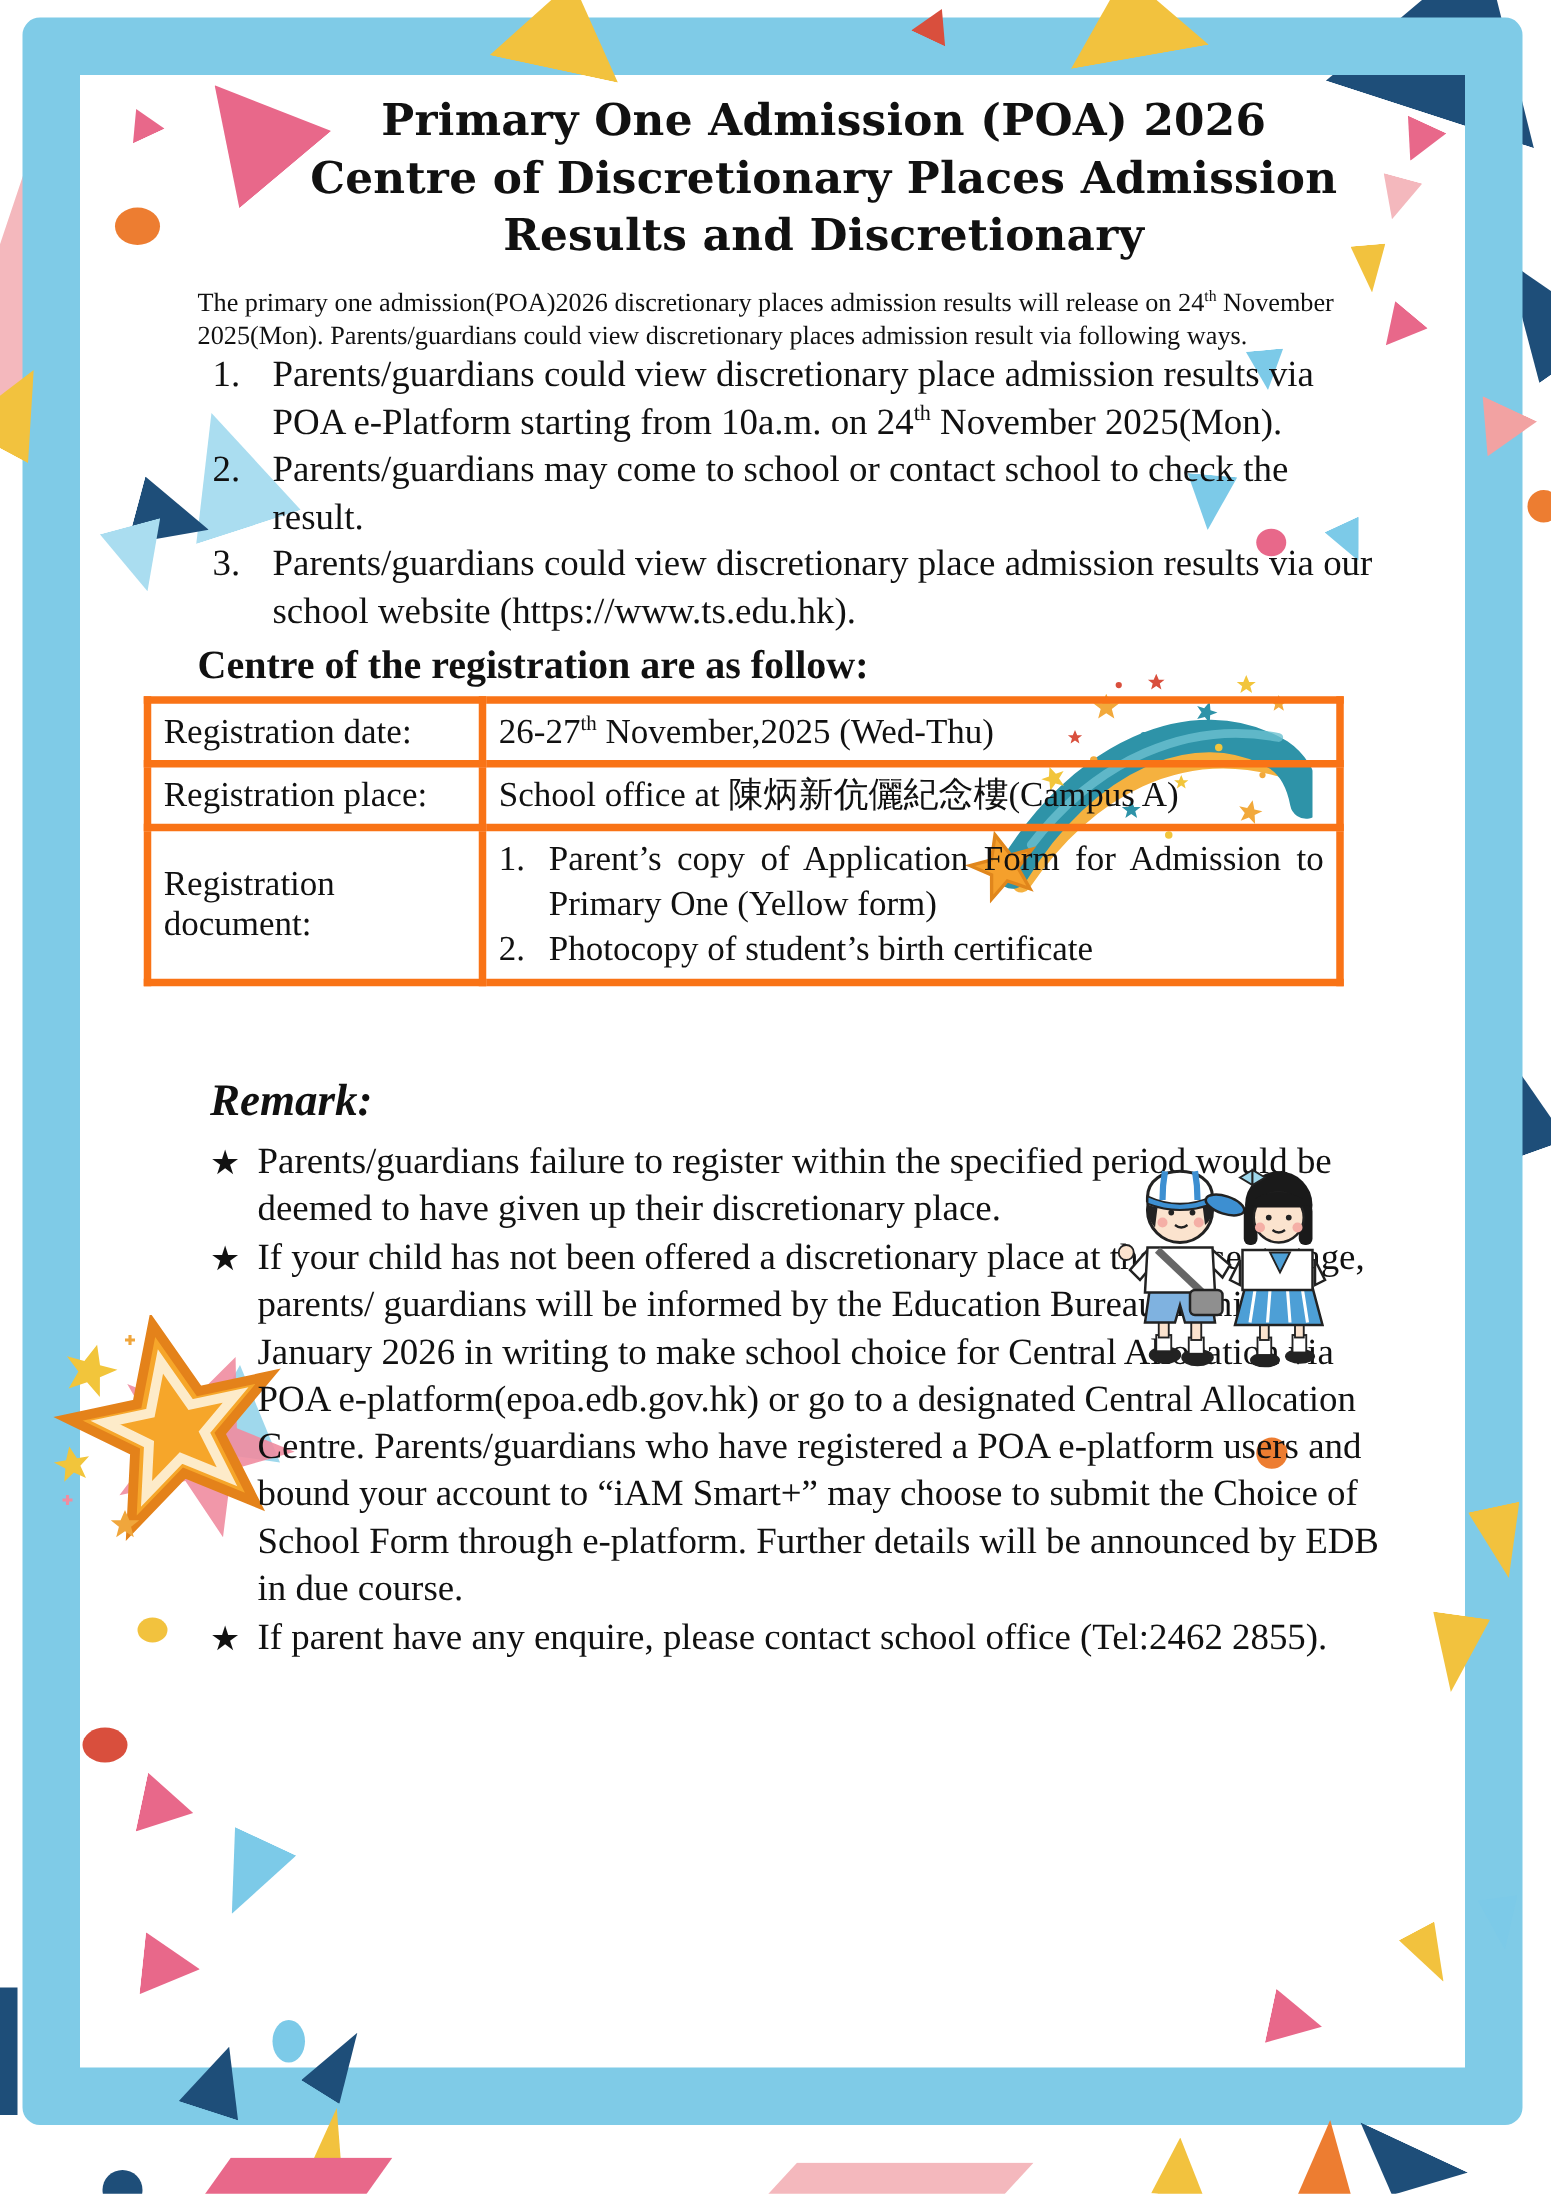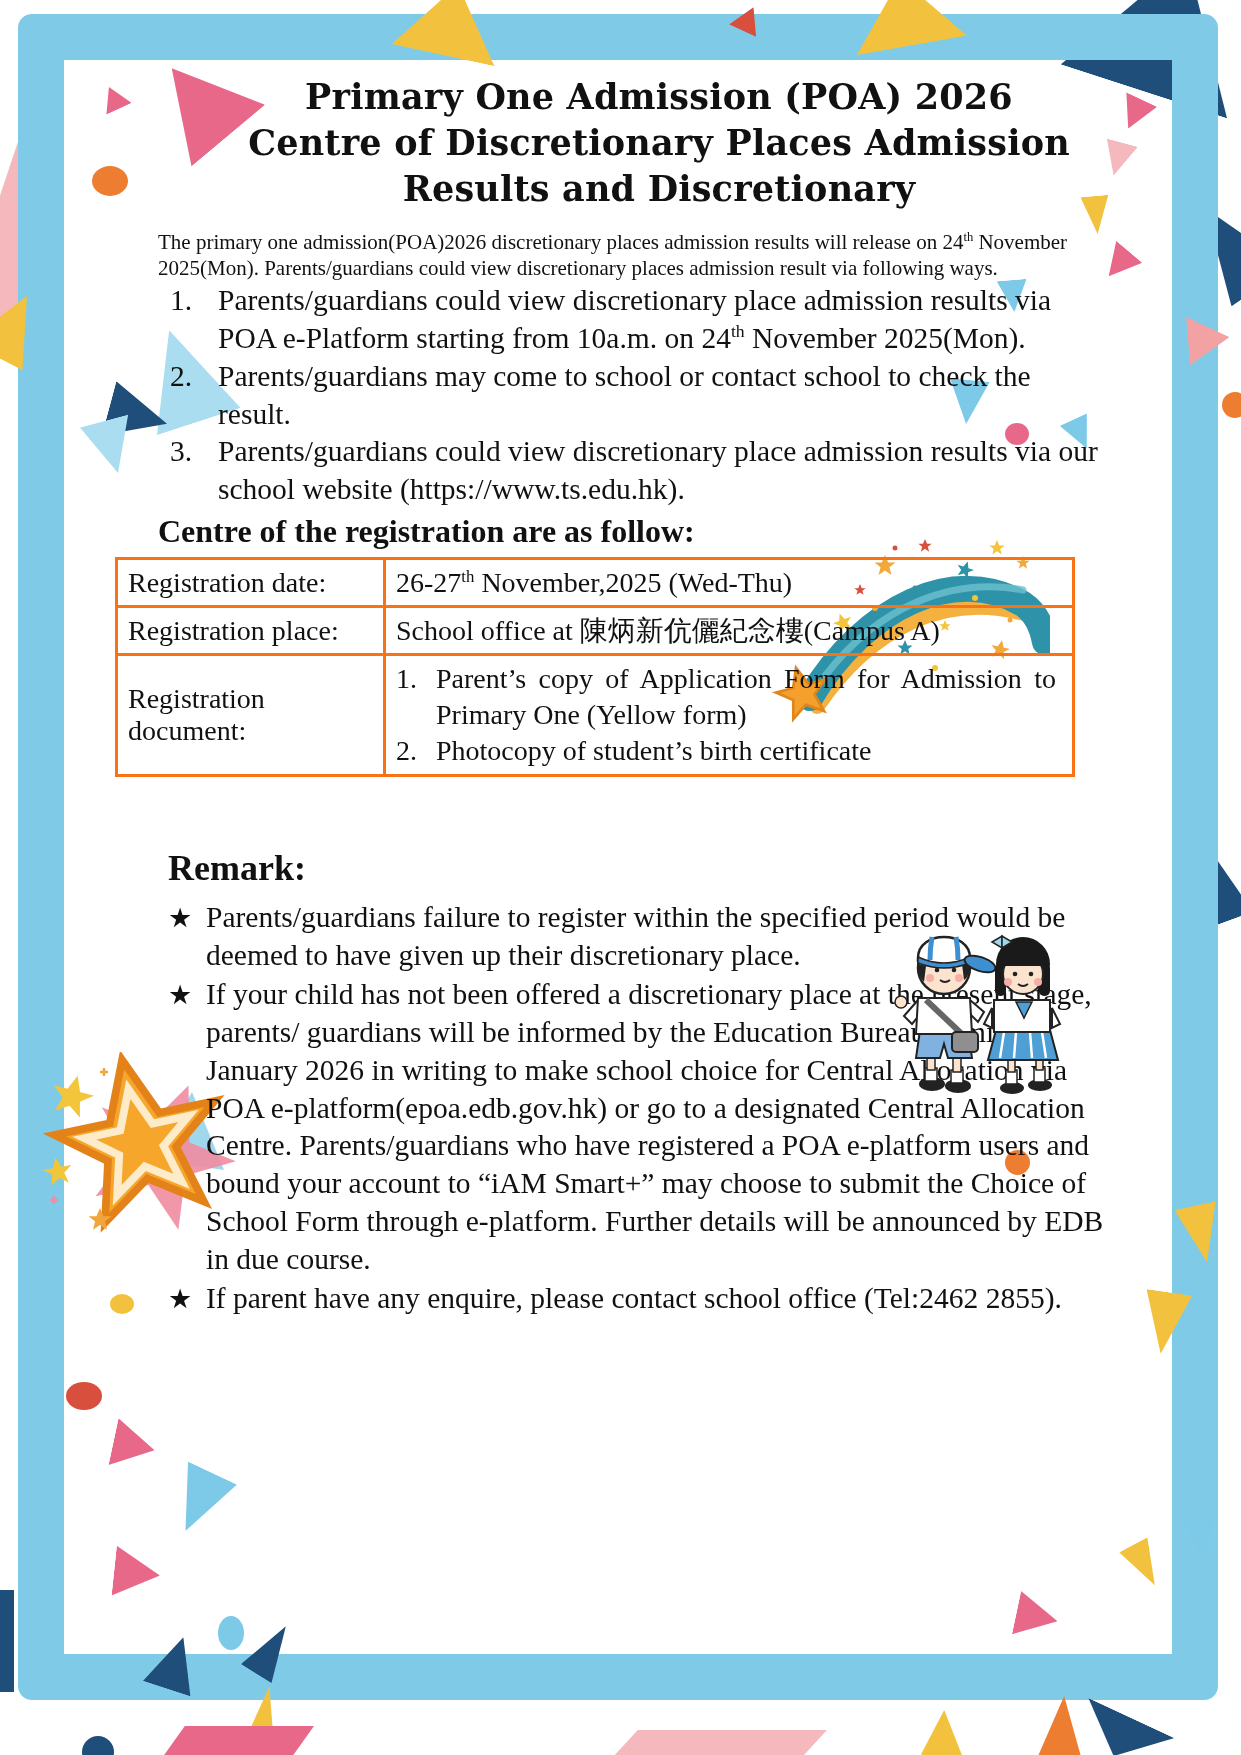--- a/index.html
+++ b/index.html
@@ -26,29 +26,29 @@
   .way-num{width:48px;flex:0 0 48px;}
   .way-text{width:882px;}
   .details-heading{
     margin:2px 0 5px 54px;font-weight:bold;font-size:32px;line-height:1.3;
   }
   
   table.reg{
     margin-left:11px;width:960px;border-collapse:collapse;background:transparent;
     font-size:28px;
   }
-  table.reg td{border:3px solid #f97316;padding:5px 10px;vertical-align:middle;}
+  table.reg td{border:6px solid #f97316;padding:5px 10px;vertical-align:middle;}
   td.lbl{width:245px;}
   td.val{line-height:1.25;}
   .doc-item{display:flex;line-height:1.28;}
   .doc-num{width:40px;flex:0 0 40px;}
   .doc-text{width:620px;}
   .doc-text.just{text-align:justify;}
   
-  .remark-heading{margin:70px 0 10px 64px;font-weight:bold;font-size:36px;}
+  .remark-heading{margin:70px 0 10px 64px;font-weight:bold;font-size:36px;font-style:italic;}
   .remarks{margin-left:64px;width:960px;}
   .remark{display:flex;font-size:29.5px;line-height:1.28;margin-top:2px;}
   .remark-star{width:38px;flex:0 0 38px;font-size:27px;padding-top:2px;}
   .remark-text{width:902px;}
   sup{font-size:60%;line-height:0;vertical-align:super;}
   
   .c{position:absolute;z-index:0;}
   .tri{clip-path:polygon(50% 0,0 100%,100% 100%);}
   .dot{border-radius:50%;}
   .art{position:absolute;z-index:3;pointer-events:none;}

